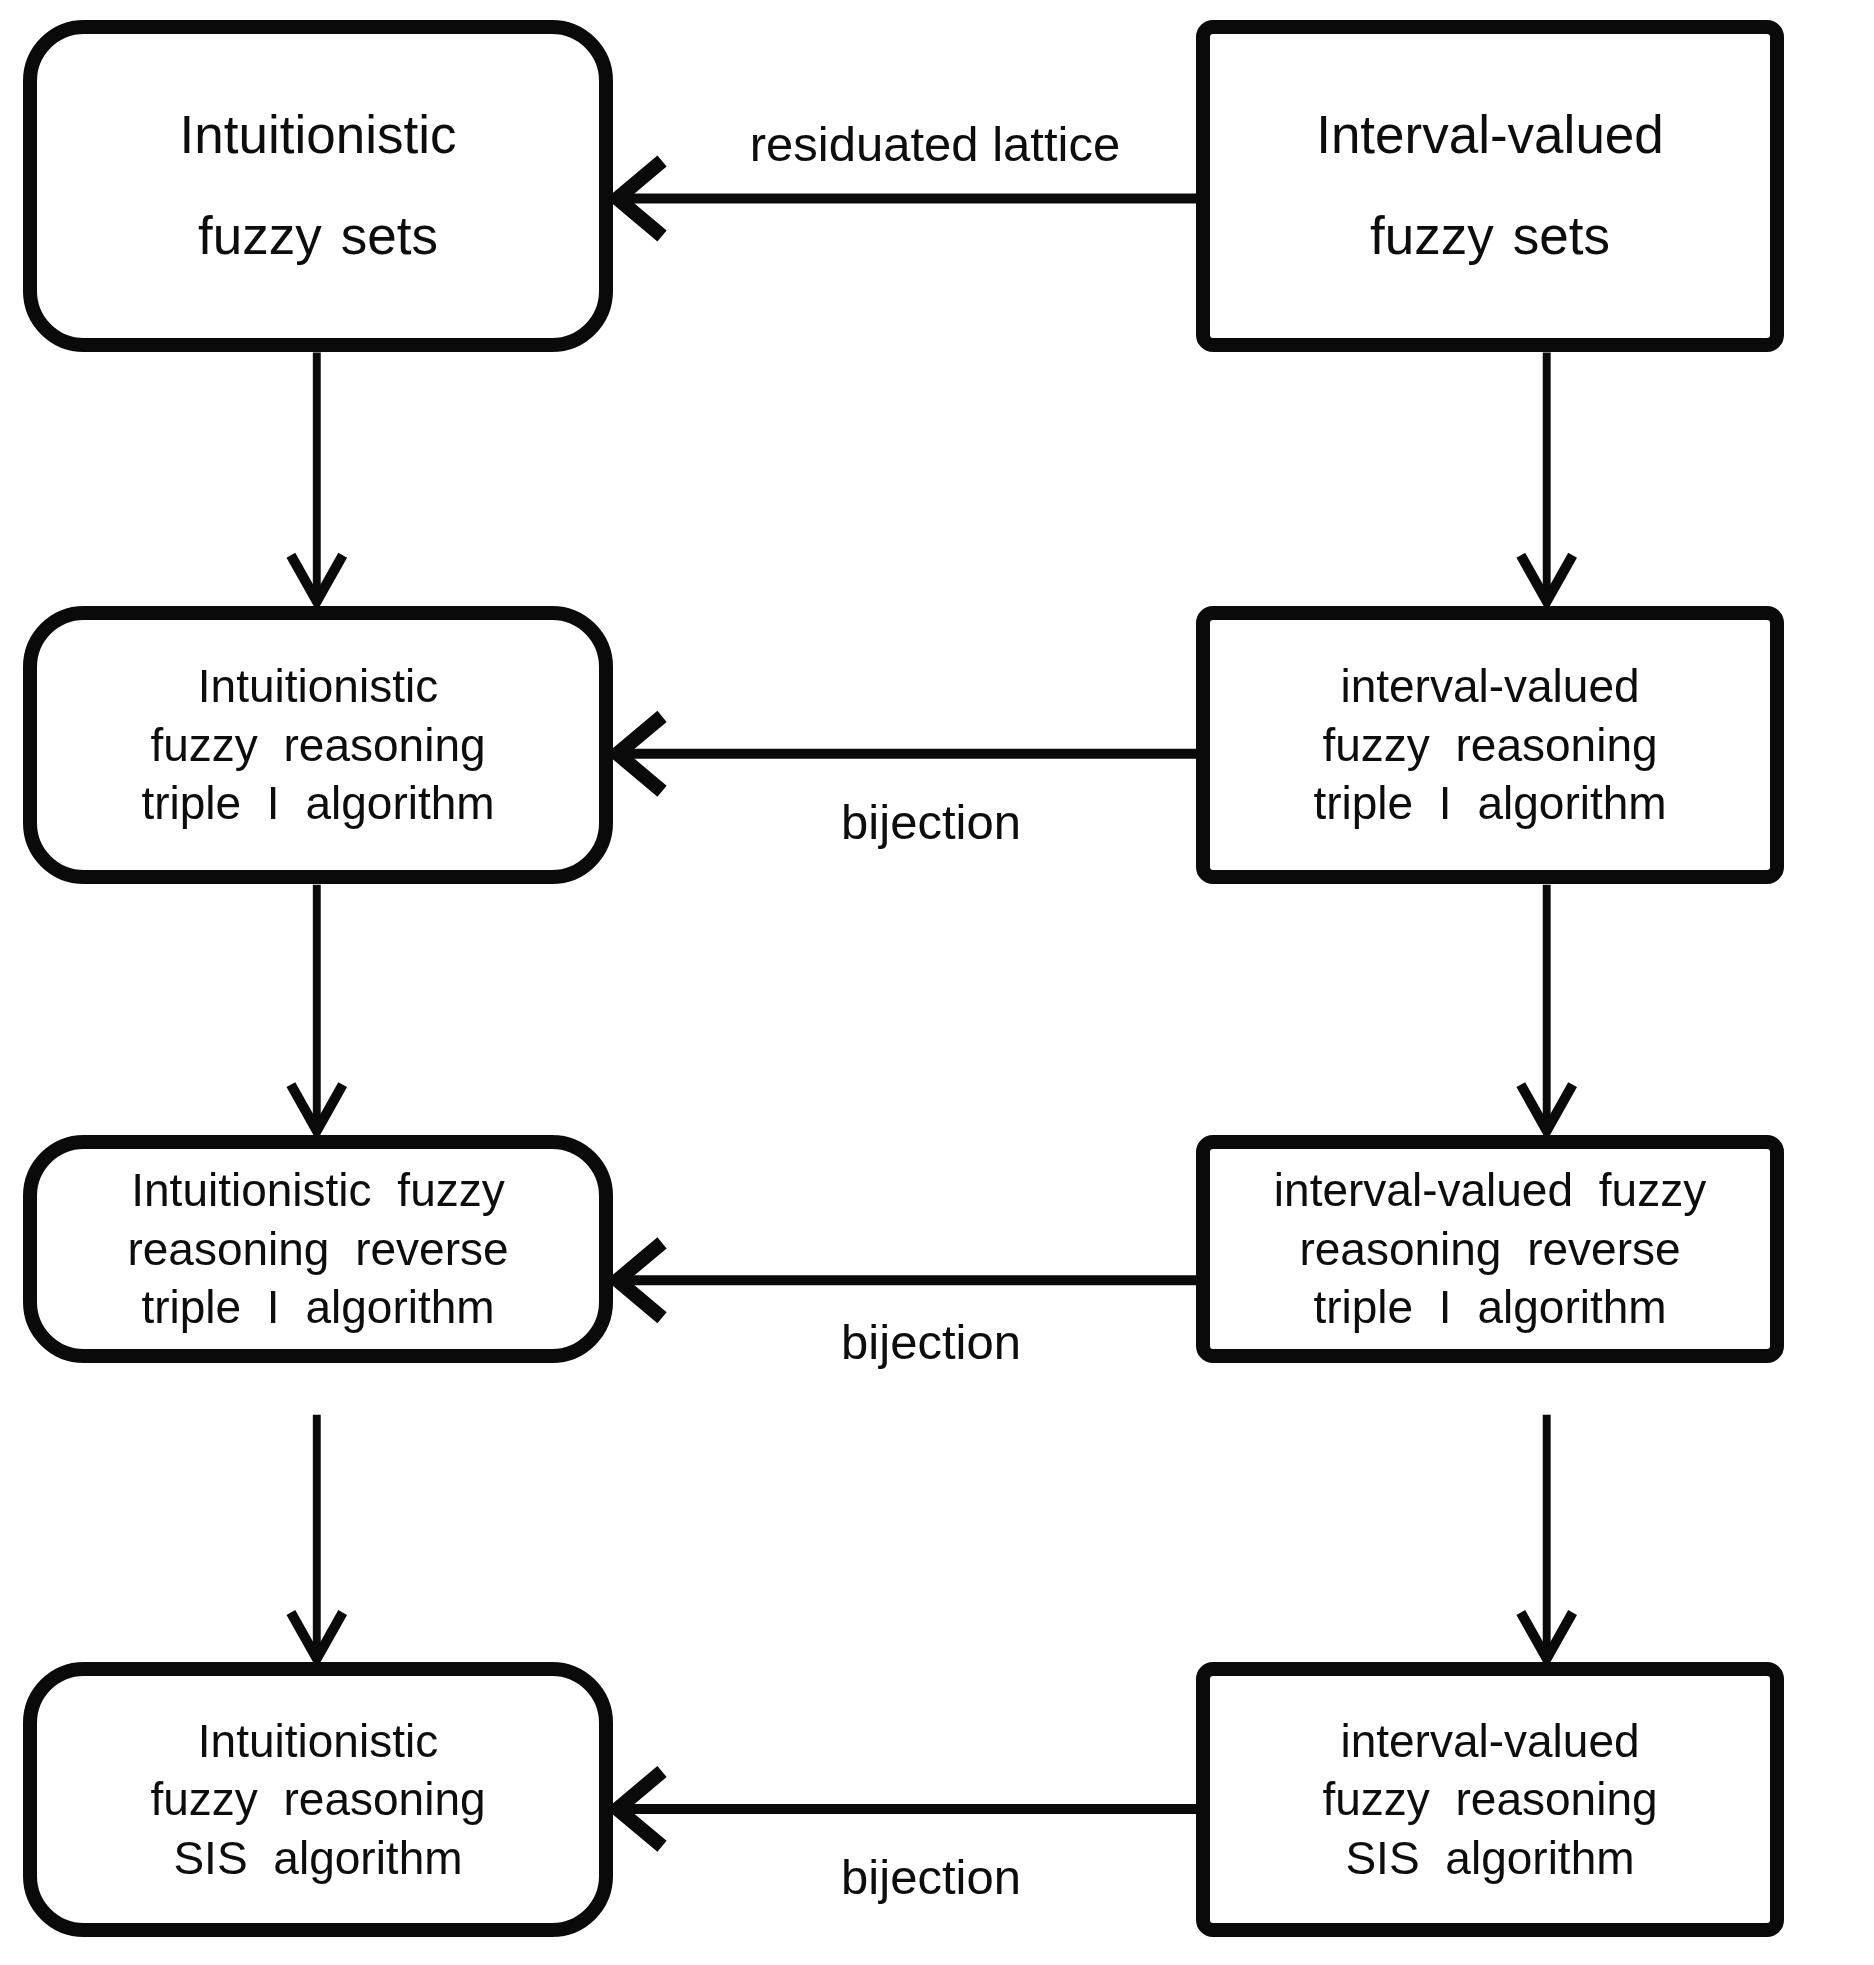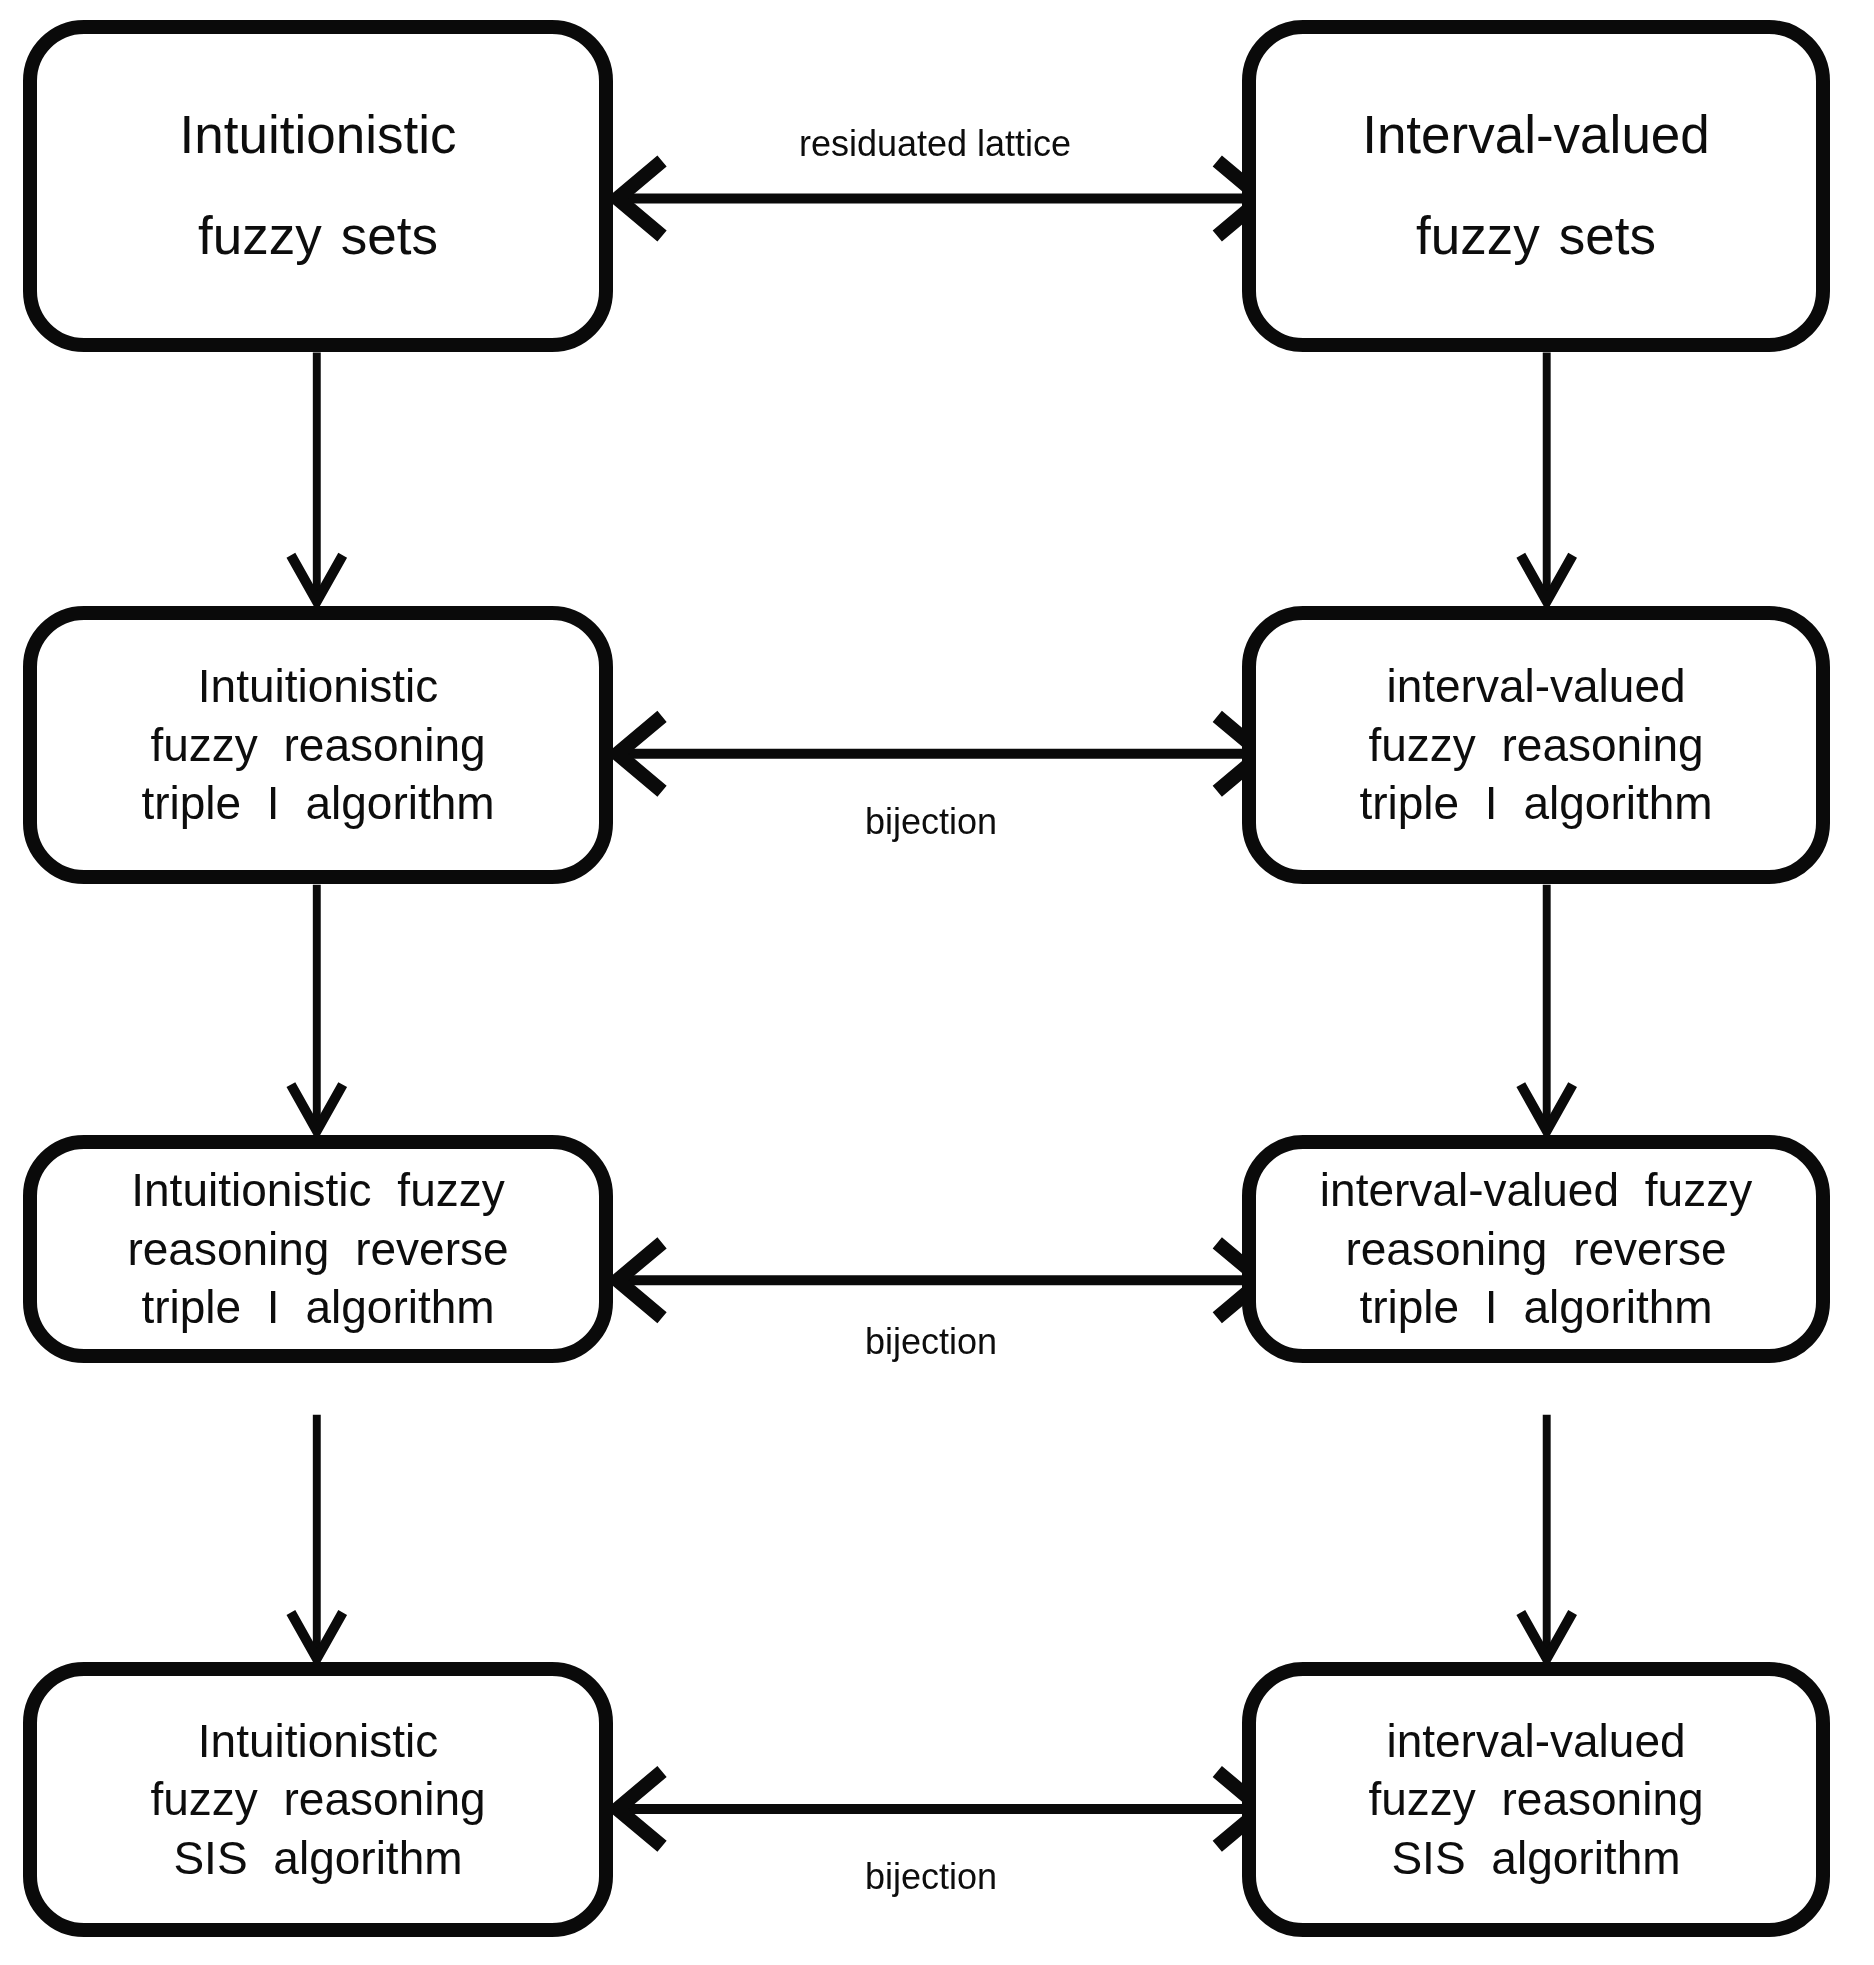--- a/index.html
+++ b/index.html
@@ -50,30 +50,30 @@
     font-size: 46px;
     line-height: 1.27;
     word-spacing: 13px;
   }
   .row-1 .box-label {
     font-size: 53px;
     line-height: 1.9;
     word-spacing: 4.3px;
   }
   .col-left  { left: 23px;   width: 590px; }
-  .col-right { left: 1242px; width: 588px; }
+  .col-right { left: 1196px; width: 588px; border-radius: 17px; }
   .row-1 { top: 20px;   height: 332px; }
   .row-2 { top: 606px;  height: 278px; }
   .row-3 { top: 1135px; height: 228px; }
   .row-4 { top: 1662px; height: 275px; }
 
   .edge-label {
     position: absolute;
     transform: translate(-50%, -50%);
-    font-size: 36px;
+    font-size: 49px;
     white-space: nowrap;
     color: #0d0d0d;
   }
 </style>
 </head>
 <body>
 
 <div class="canvas">
 
   <svg class="arrows-layer" viewBox="0 0 2606 2732">

